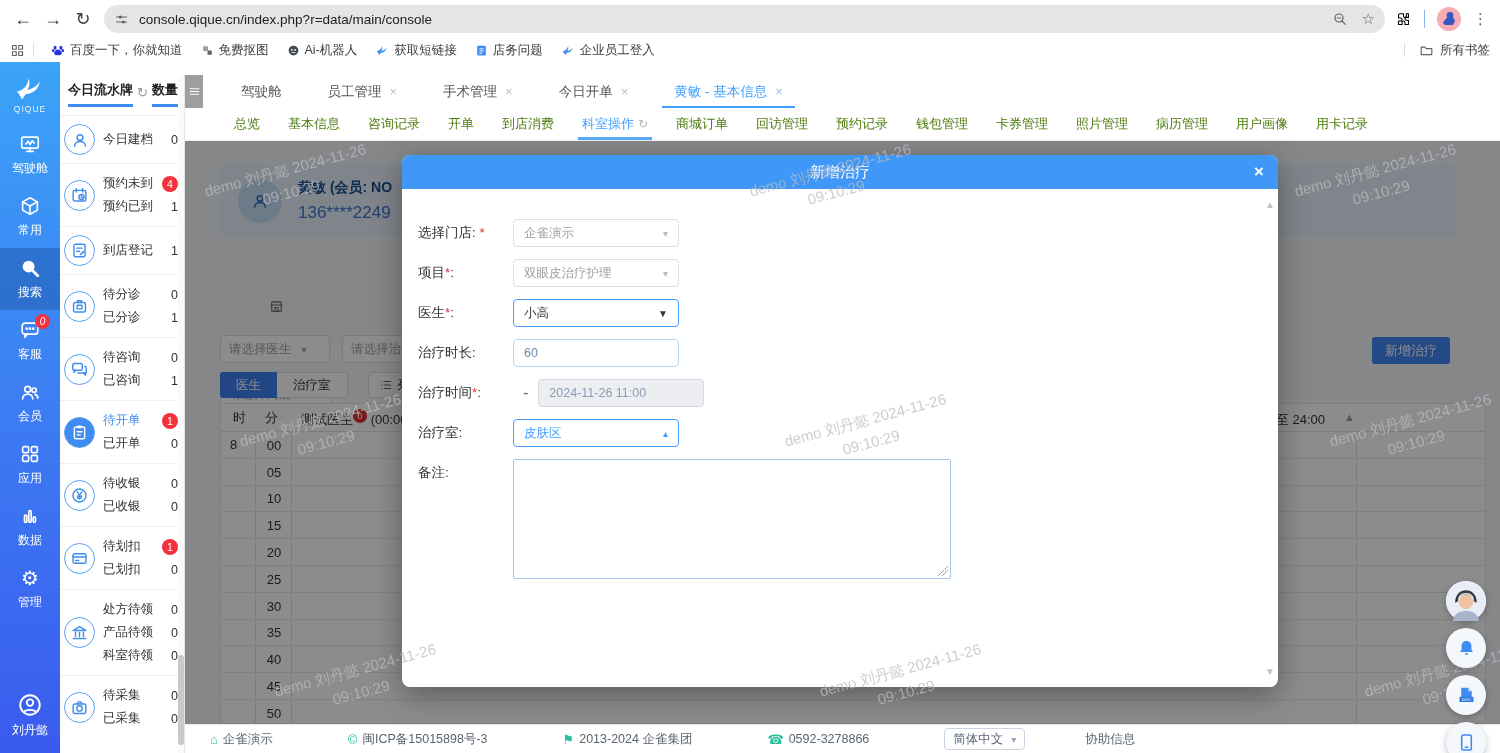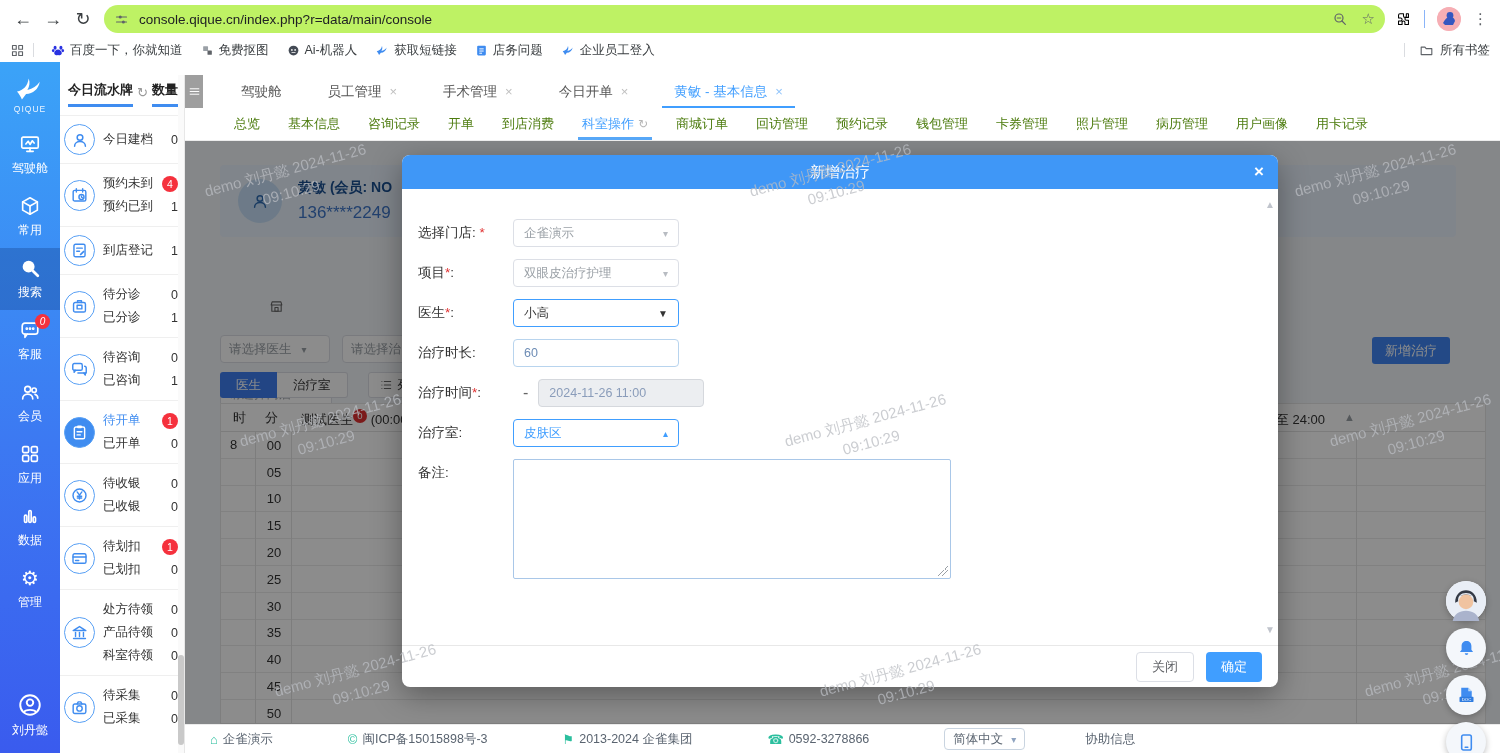--- a/index.html
+++ b/index.html
@@ -4,21 +4,21 @@
 <style>
   * { margin:0; padding:0; box-sizing:border-box; }
   html,body { width:1500px; height:753px; overflow:hidden;
     font-family:"Liberation Sans","DejaVu Sans",sans-serif; background:#fff; }
   .icon svg { display:block; }
 
   
   .browser-top { height:38px; display:flex; align-items:center; background:#fff; padding:0 8px; }
   .nav-btn { width:30px; height:30px; display:flex; align-items:center; justify-content:center;
     font-size:18px; color:#3c4043; border-radius:50%; cursor:pointer; }
-  .omnibox { flex:1; height:28px; background:#bef264; border-radius:14px; margin:0 10px 0 6px;
+  .omnibox { flex:1; height:28px; background:#e5e5e5; border-radius:14px; margin:0 10px 0 6px;
     display:flex; align-items:center; padding:0 10px; }
   .omnibox .url { flex:1; font-size:13.5px; color:#202124; margin-left:10px; }
   .omni-ic { color:#5f6368; display:flex; align-items:center; }
   .omni-right { display:flex; align-items:center; gap:14px; color:#5f6368; font-size:15px; }
   .chrome-right { display:flex; align-items:center; gap:12px; padding-right:4px; }
   .chrome-right .sep { width:1px; height:18px; background:#8ab4f8; }
   .avatar-chip { width:24px; height:24px; border-radius:50%; background:#f8b9be; overflow:hidden; display:flex; align-items:center; justify-content:center; }
   .dots { font-size:15px; color:#5f6368; }
 
   
@@ -970,24 +970,20 @@
                 <span class="mtextarea">
                   <span class="resize-grip"></span>
                 </span>
               </div>
 
               <div class="mscroll">
                 <span class="up">▲</span>
                 <span class="dn">▼</span>
               </div>
             </div>
-            <div class="modal-foot">
-              <button class="btn-plain">关闭</button>
-              <button class="btn-primary">确定</button>
-            </div>
           </div>
 
           <div class="wm-layer" id="wm-layer">
               <div class="wm" style="left: 20px; top: 18px;">
                 <div>demo 刘丹懿 2024-11-26</div>
                 <div>09:10:29</div>
               </div>
               <div class="wm" style="left: 565px; top: 18px;">
                 <div>demo 刘丹懿 2024-11-26</div>
                 <div>09:10:29</div>

